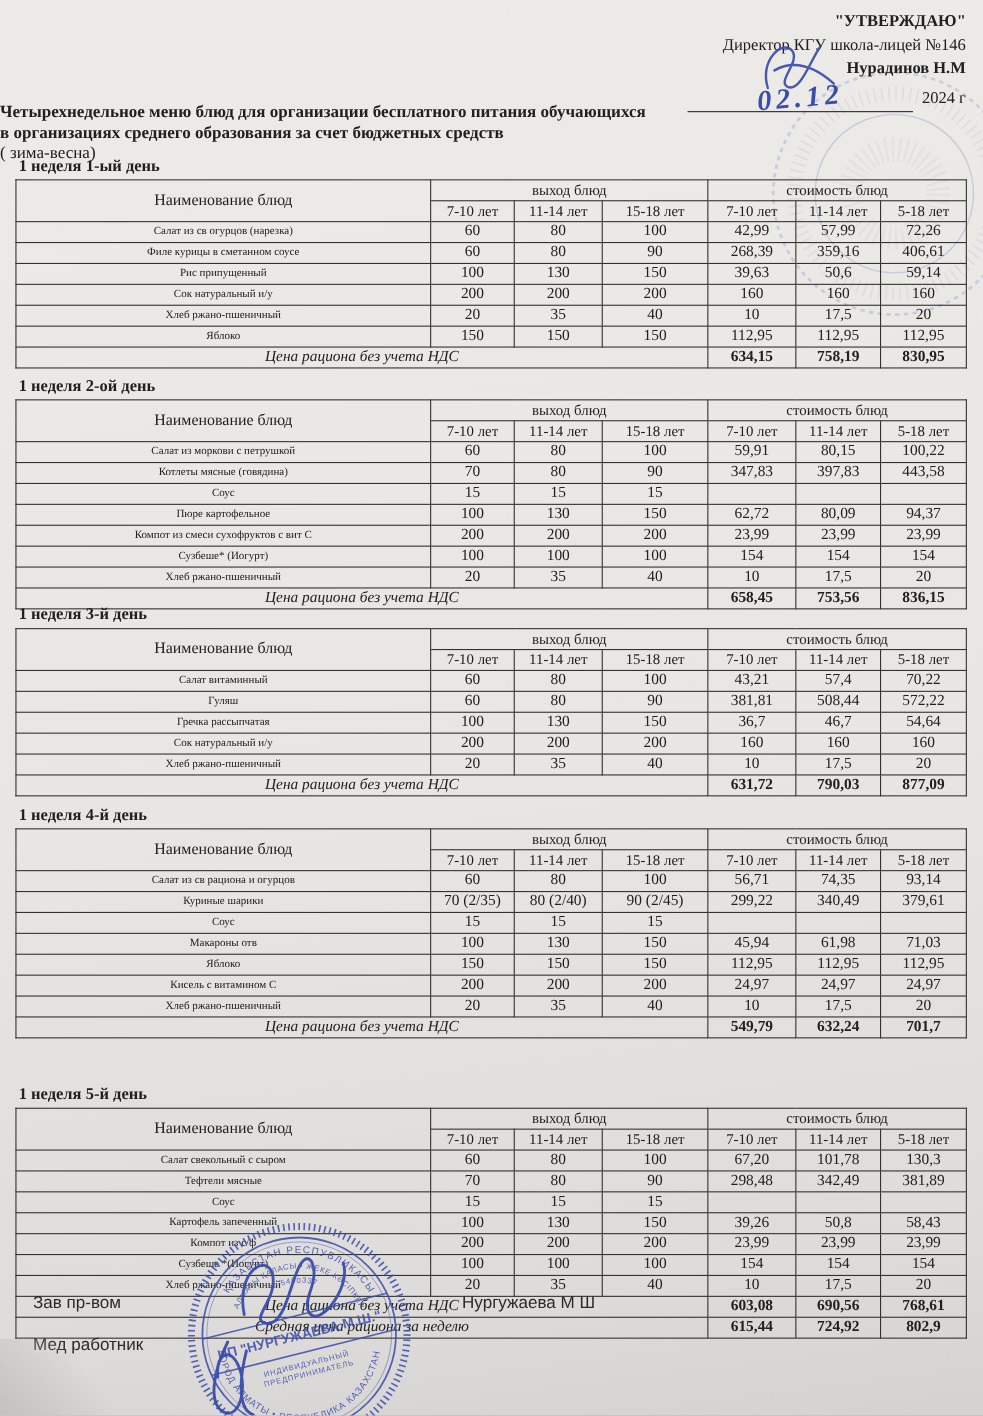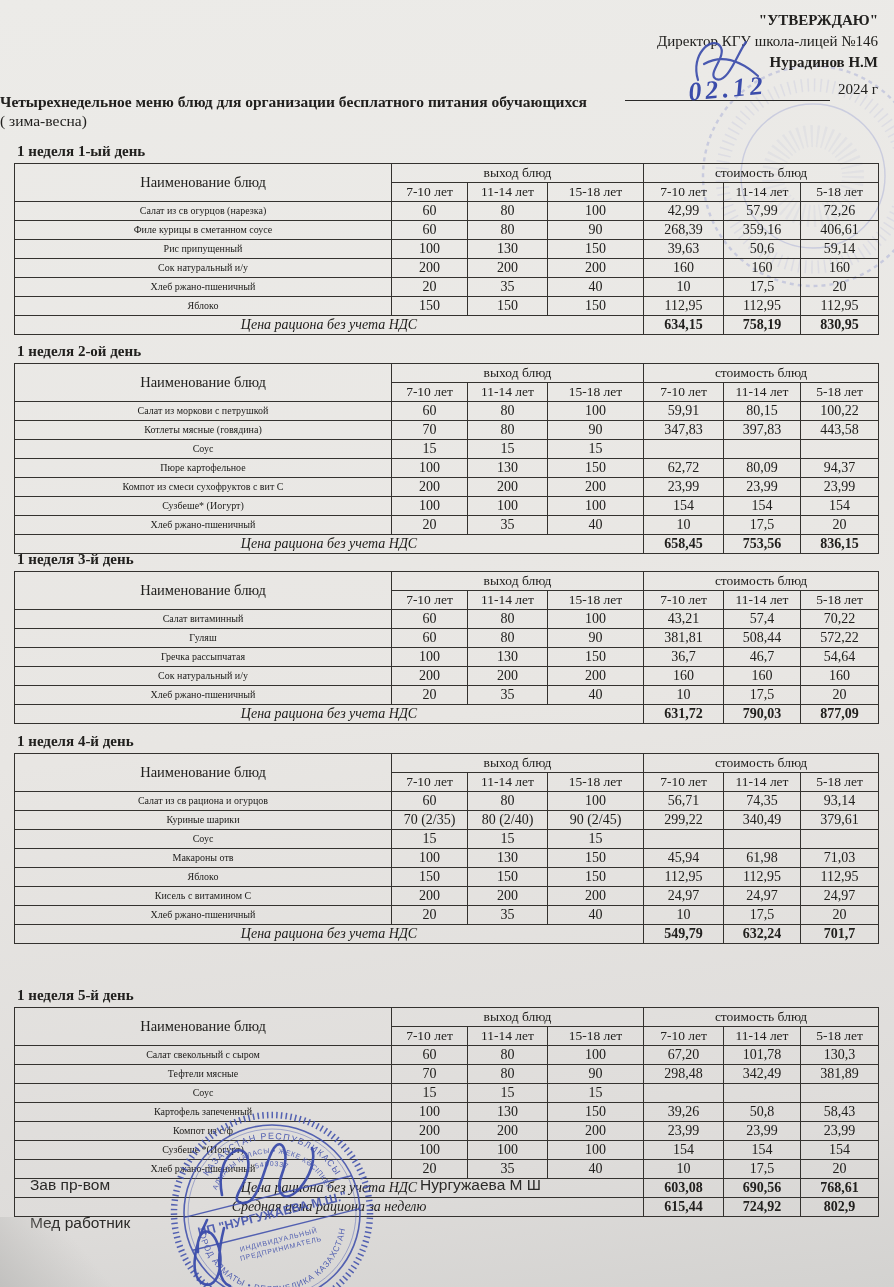--- a/index.html
+++ b/index.html
@@ -60,20 +60,21 @@
       <span class="uline"><span class="hw">02.12</span></span><span class="year">2024 г</span>
     </div>
   </div>
 
   <svg class="sig" style="left:688px;top:34px;" width="74" height="56" viewBox="0 0 74 56">
     <path d="M10 46 C2 20 24 2 32 12 C40 22 18 40 28 45 C40 50 50 18 58 8 M16 30 C34 20 52 26 70 42" fill="none" stroke="#3b4cab" stroke-width="2.2" stroke-linecap="round" opacity="0.92"></path>
   </svg>
 
   <div class="title">
     <div class="t-b">Четырехнедельное меню блюд для организации бесплатного питания обучающихся</div>
+    <div class="t-b">в организациях среднего образования за счет бюджетных средств</div>
     <div>( зима-весна)</div>
   </div>
 
   <div class="sec" style="top:142px;">
     <div class="day-label">1 неделя 1-ый день</div>
     <table class="menu">
       <colgroup>
           <col style="width:377px">
           <col style="width:76px">
           <col style="width:80px">

